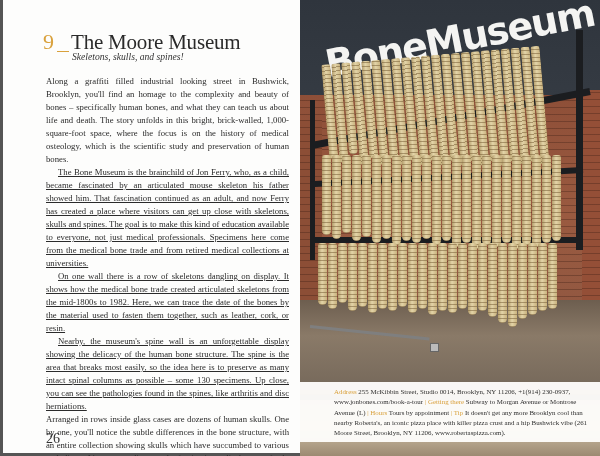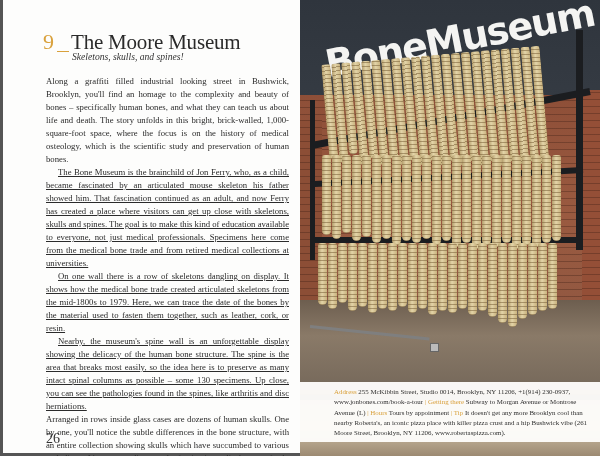--- a/index.html
+++ b/index.html
@@ -116,21 +116,21 @@
     <div class="chapter-head">
       <span class="chapter-num">9</span>
       <span class="chapter-rule"></span>
       <span class="chapter-title">The Moore Museum</span>
       <span class="chapter-sub">Skeletons, skulls, and spines!</span>
     </div>
 
     <div class="body-text">
       <p>Along a graffiti filled industrial looking street in Bushwick, Brooklyn, you'll find an homage to the complexity and beauty of bones – specifically human bones, and what they can teach us about life and death. The story unfolds in this bright, brick-walled, 1,000-square-foot space, where the focus is on the history of medical osteology, which is the scientific study and preservation of human bones.</p>
       <p class="indent">The Bone Museum is the brainchild of Jon Ferry, who, as a child, became fascinated by an articulated mouse skeleton his father showed him. That fascination continued as an adult, and now Ferry has created a place where visitors can get up close with skeletons, skulls and spines. The goal is to make this kind of education available to everyone, not just medical professionals. Specimens here come from the medical bone trade and from retired medical collections at universities.</p>
-      <p class="indent">On one wall there is a row of skeletons dangling on display. It shows how the medical bone trade created articulated skeletons from the mid-1800s to 1979. Here, we can trace the date of the bones by the material used to fasten them together, such as leather, cork, or resin.</p>
+      <p class="indent">On one wall there is a row of skeletons dangling on display. It shows how the medical bone trade created articulated skeletons from the mid-1800s to 1982. Here, we can trace the date of the bones by the material used to fasten them together, such as leather, cork, or resin.</p>
       <p class="indent">Nearby, the museum's spine wall is an unforgettable display showing the delicacy of the human bone structure. The spine is the area that breaks most easily, so the idea here is to preserve as many intact spinal columns as possible – some 130 specimens. Up close, you can see the pathologies found in the spines, like arthritis and disc herniations.</p>
       <p>Arranged in rows inside glass cases are dozens of human skulls. One by one, you'll notice the subtle differences in the bone structure, with an entire collection showing skulls which have succumbed to various maladies. It's a startling and fascinating display perfectly encapsulating the museum's very apt, 18th century motto, “Here death delights in helping the living.”</p>
     </div>
 
     <div class="page-number">26</div>
   </div>
 
   <div class="page-right">
     <div class="photo">
       <div class="wall-dark"></div>

